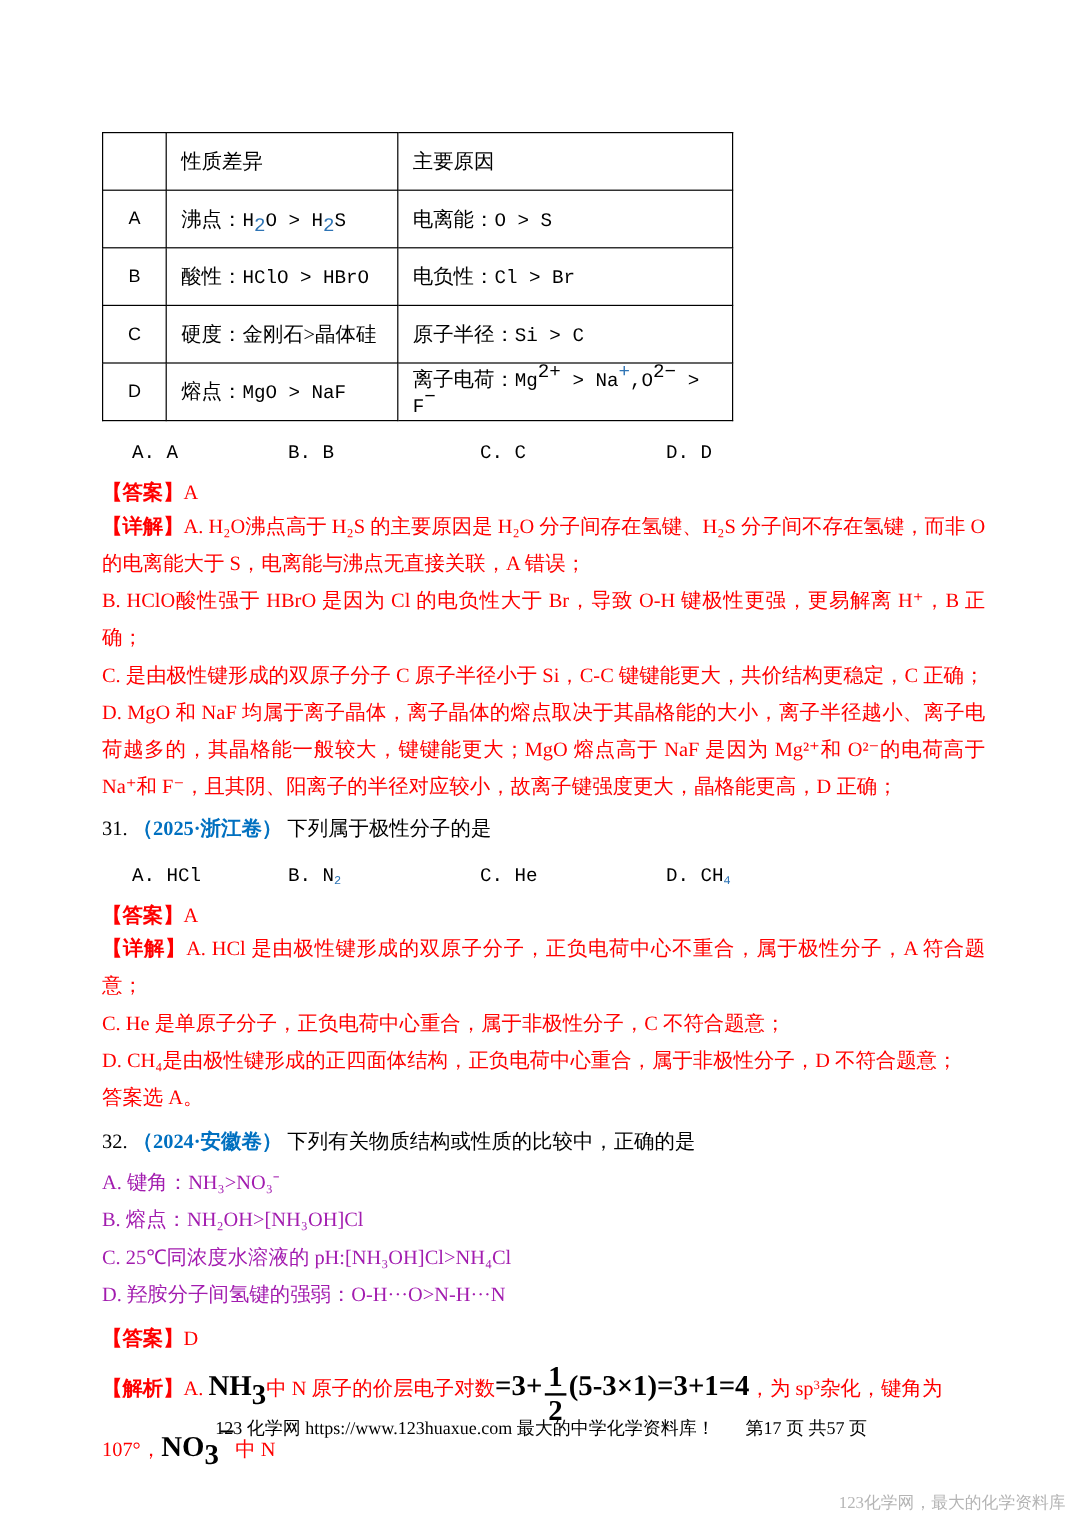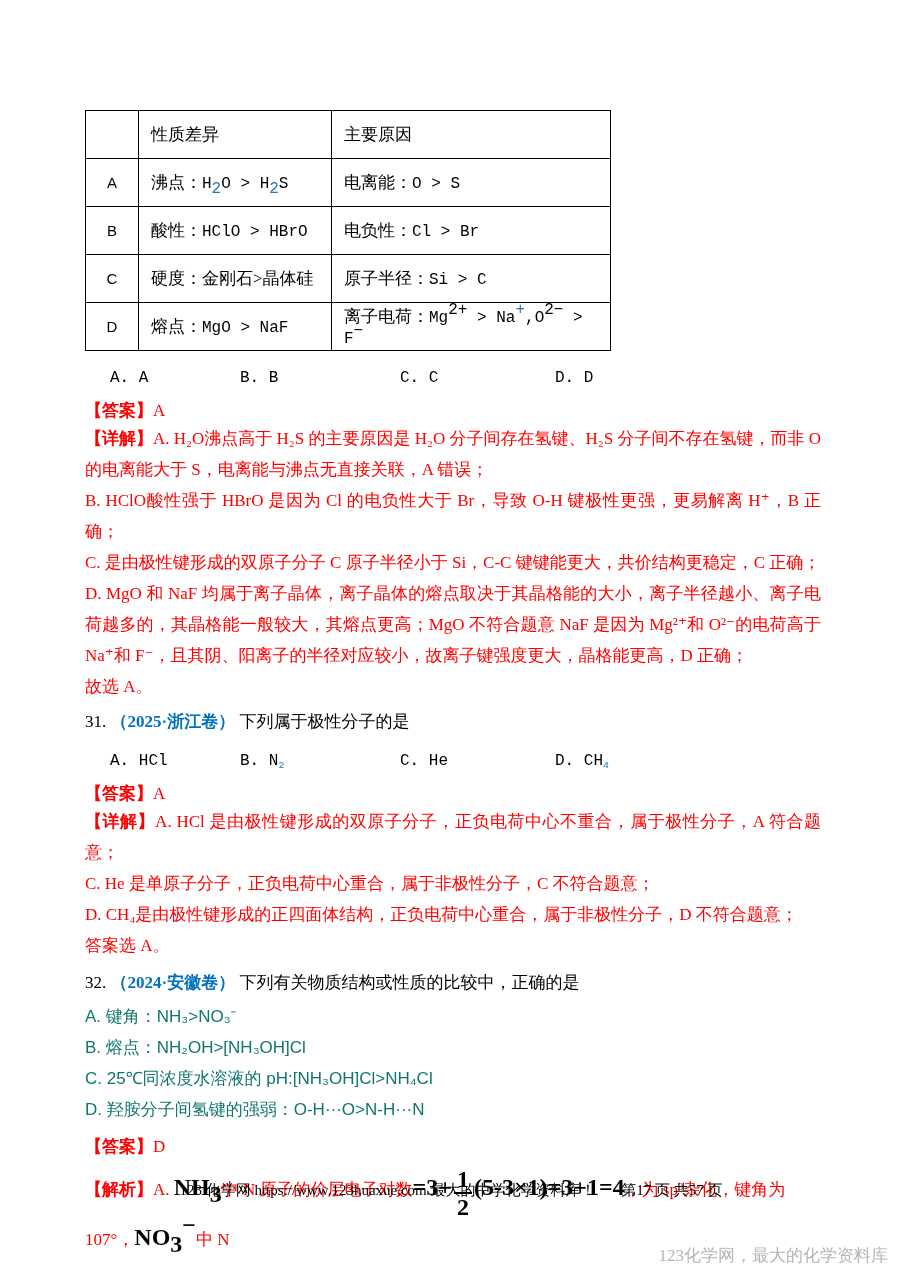--- a/index.html
+++ b/index.html
@@ -27,32 +27,32 @@
   
   .opt-row{display:flex;margin-top:16px;margin-left:25px;line-height:22px;
            font-family:"Liberation Mono","DejaVu Sans Mono",monospace;font-size:16px;align-items:center;}
   .opt-row .w1{width:130px;}
   .opt-row .w2{width:160px;}
   .opt-row .w3{width:155px;}
 
   .answer{margin-top:9px;color:#FF0000;line-height:25px;}
   .para{color:#FF0000;line-height:31px;text-align:justify;}
   .q-header{margin-top:7px;line-height:25px;color:#000;}
-  .q32-opt{line-height:31px;color:#0f766e;font-family:Liberation Sans, sans-serif;}
+  .q32-opt{line-height:31px;color:#a21caf;font-family:Liberation Serif, serif;}
   .analysis{margin-top:8px;color:#FF0000;line-height:34px;}
 
   
   .frac{display:inline-block;vertical-align:-0.85em;text-align:center;margin:0 2px;line-height:1;}
   .frac .fn{display:block;border-bottom:2px solid #000;padding:0 3px;line-height:1.05;}
   .frac .fd{display:block;line-height:1.05;padding-top:1px;}
 
   
   .footer{position:absolute;left:0;top:1181px;width:902px;text-align:center;font-size:15px;color:#000;}
   .footer .pgap{display:inline-block;margin-left:22px;}
-  .watermark{position:absolute;right:14px;top:1244px;font-size:17px;color:#b5b5b5;}
+  .watermark{position:absolute;right:14px;top:1244px;font-size:14px;color:#b5b5b5;}
 </style>
 </head>
 <body>
 
 <div class="page">
   <div class="content">
 
     <table class="cmp">
       <tbody>
         <tr>
@@ -88,22 +88,21 @@
       <span class="w2">B. B</span>
       <span class="w3">C. C</span>
       <span>D. D</span>
     </div>
 
     <div class="answer"><span style="font-weight: bold;">【答案】</span><span>A</span></div>
 
     <div class="para"><span style="font-weight: bold;">【详解】</span><span>A. H₂O沸点高于 H₂S 的主要原因是 H₂O 分子间存在氢键、H₂S 分子间不存在氢键，而非 O 的电离能大于 S，电离能与沸点无直接关联，A 错误；</span></div>
     <div class="para">B. HClO酸性强于 HBrO 是因为 Cl 的电负性大于 Br，导致 O-H 键极性更强，更易解离 H⁺，B 正确；</div>
     <div class="para">C. 是由极性键形成的双原子分子 C 原子半径小于 Si，C-C 键键能更大，共价结构更稳定，C 正确；</div>
-    <div class="para">D. MgO 和 NaF 均属于离子晶体，离子晶体的熔点取决于其晶格能的大小，离子半径越小、离子电荷越多的，其晶格能一般较大，其熔点更高；MgO 不符合题意 NaF 是因为 Mg²⁺和 O²⁻的电荷高于 Na⁺和 F⁻，且其阴、阳离子的半径对应较小，故离子键强度更大，晶格能更高，D 正确；</div>
-    <div class="para">故选 A。</div>
+    <div class="para">D. MgO 和 NaF 均属于离子晶体，离子晶体的熔点取决于其晶格能的大小，离子半径越小、离子电荷越多的，其晶格能一般较大，键键能更大；MgO 熔点高于 NaF 是因为 Mg²⁺和 O²⁻的电荷高于 Na⁺和 F⁻，且其阴、阳离子的半径对应较小，故离子键强度更大，晶格能更高，D 正确；</div>
 
     <div class="q-header"><span>31. </span><span style="font-weight: bold; color: rgb(0, 112, 192);">（2025·浙江卷）</span><span> 下列属于极性分子的是</span></div>
 
     <div class="opt-row">
       <span class="w1">A. HCl</span>
       <span class="w2"><span>B. N</span><sub style="color: rgb(46, 116, 181);">2</sub></span>
       <span class="w3">C. He</span>
       <span><span>D. CH</span><sub style="color: rgb(46, 116, 181);">4</sub></span>
     </div>
 

